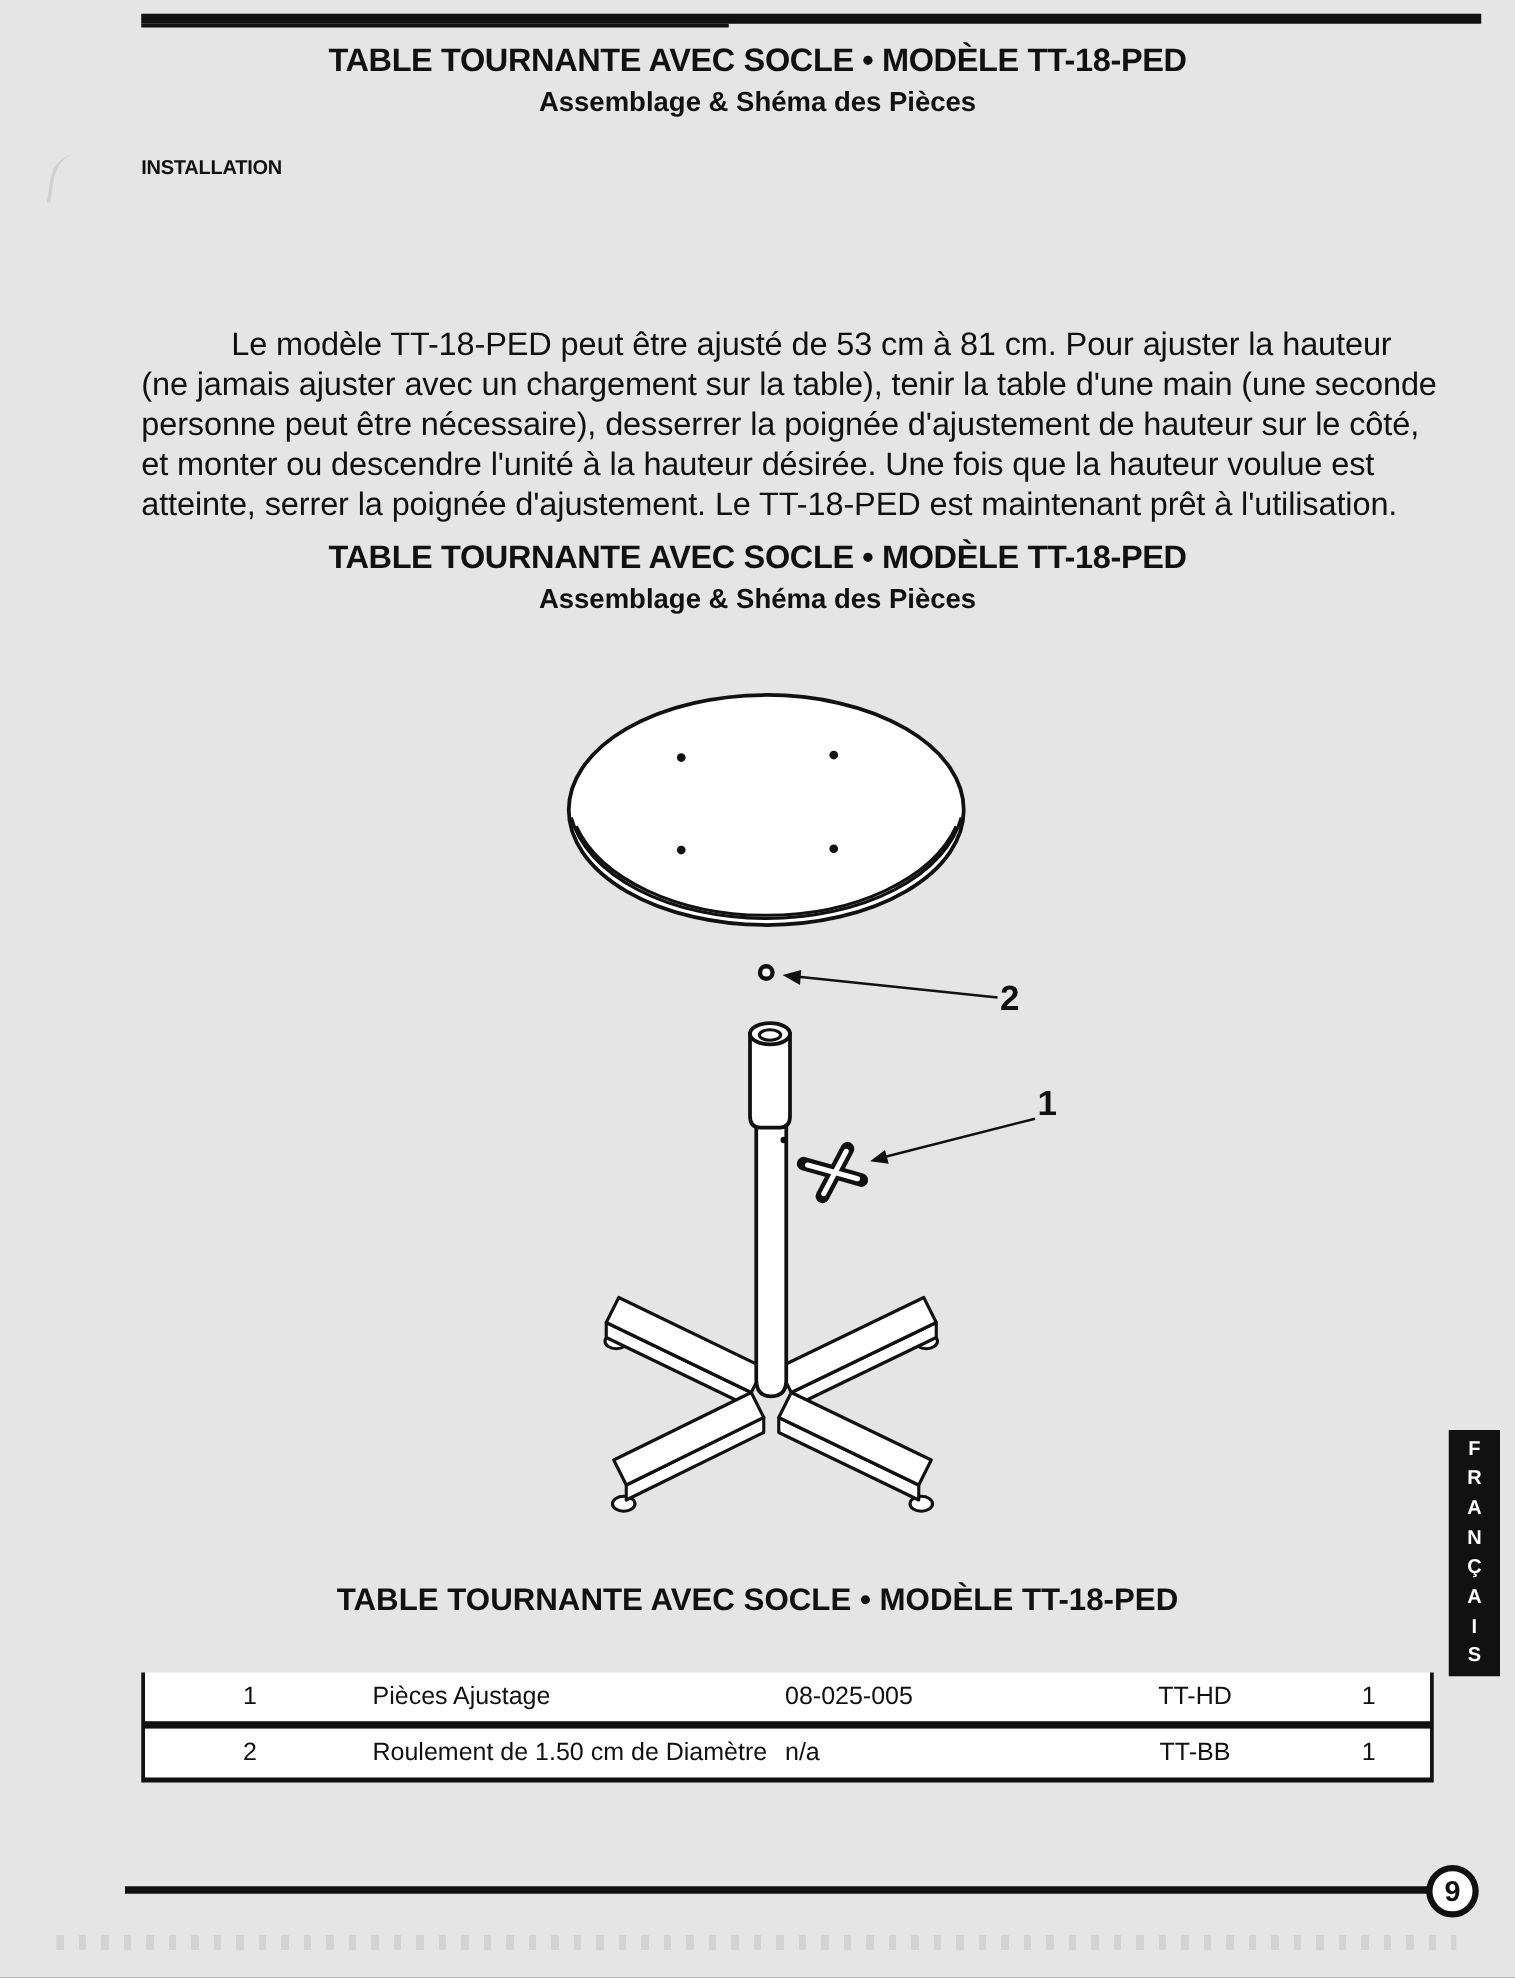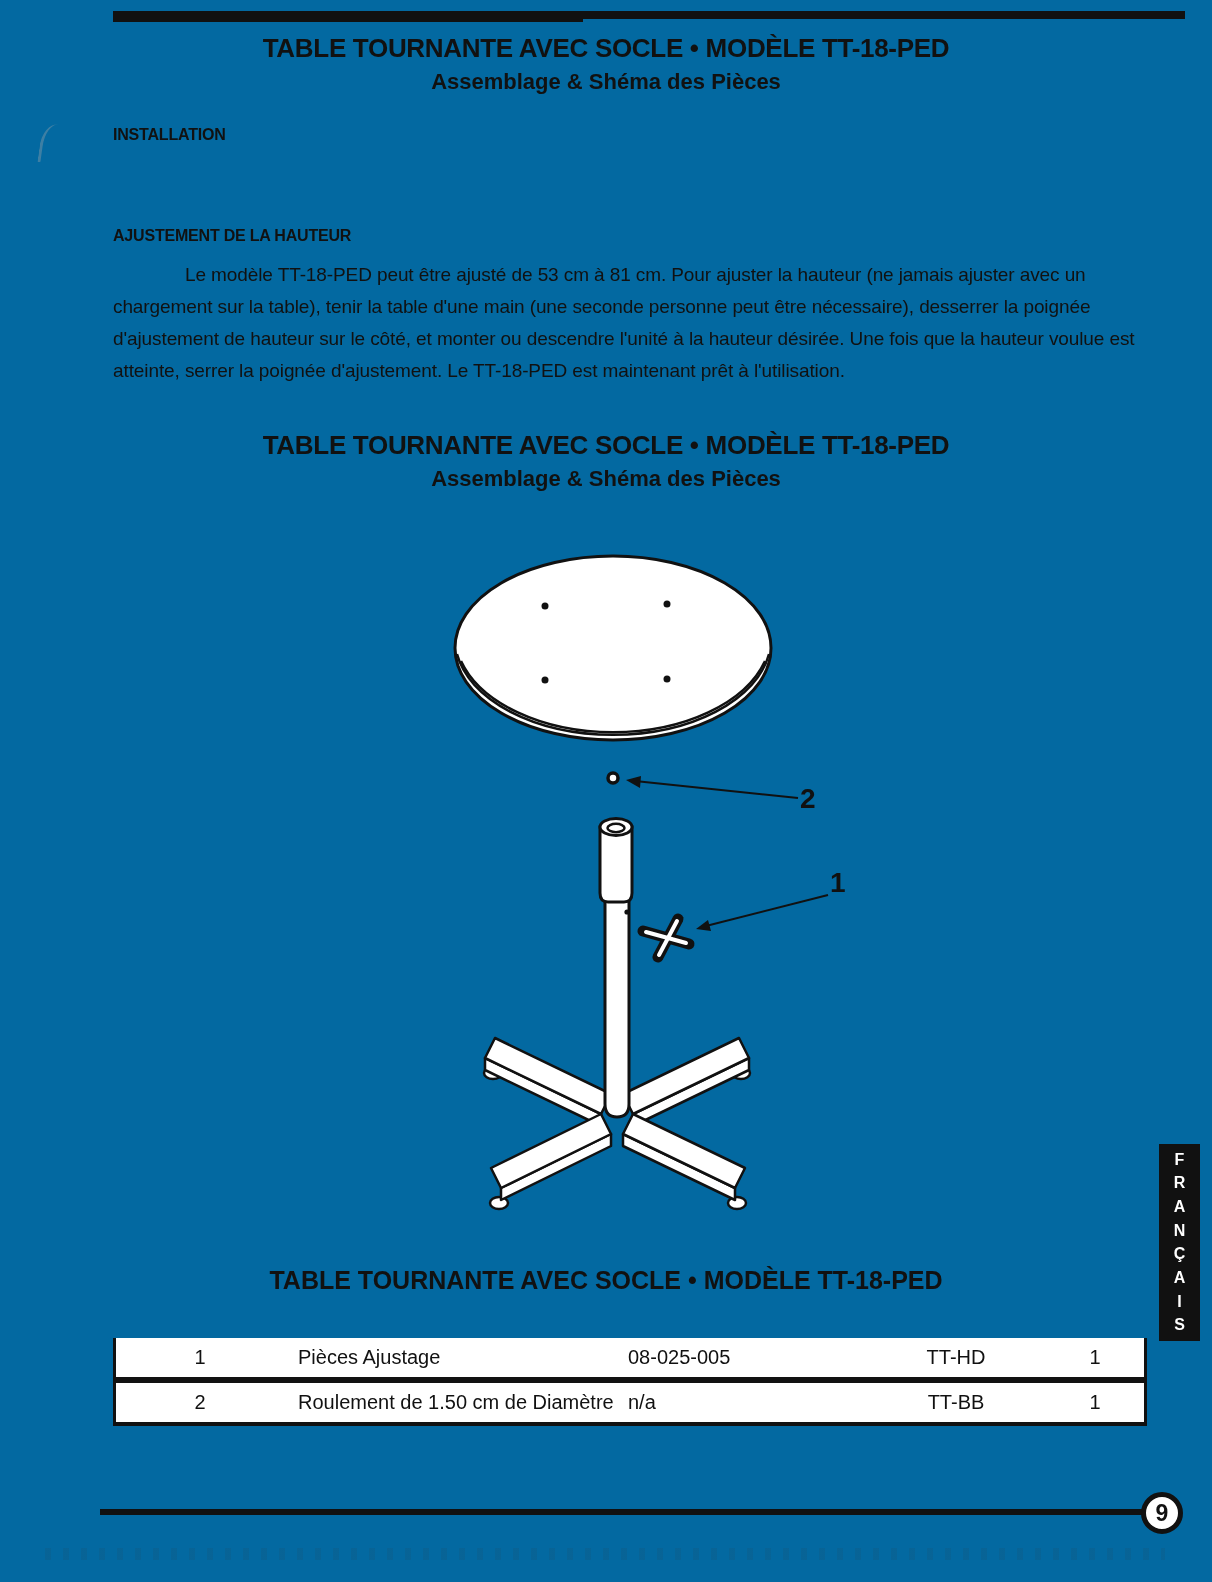--- a/index.html
+++ b/index.html
@@ -1,36 +1,36 @@
 <!DOCTYPE html>
 <html><head>
 <meta charset="utf-8">
 <style>
   * { margin:0; padding:0; box-sizing:border-box; }
   html,body { background:#888; }
   #page {
     position:relative; width:1212px; height:1582px;
-    background:#0369a1; overflow:hidden;
+    background:#e5e5e5; overflow:hidden;
     font-family:"Liberation Sans", sans-serif; color:#111;
   }
   .abs { position:absolute; }
 
   
   .rule-top    { left:113px; top:11px;  width:1072px; height:8px; background:#111; }
   .rule-top2   { left:113px; top:19px;  width:470px;  height:3px; background:#111; }
   .rule-bottom { left:100px; top:1509px; width:1044px; height:6px; background:#111; }
 
   
   .center-wrap { left:0; width:1212px; text-align:center; }
   .t-big   { font-size:26px; font-weight:bold; letter-spacing:-0.3px; }
   .t-sub   { font-size:22px; font-weight:bold; margin-top:5px; }
 
   .h1 { font-size:16px; font-weight:bold; letter-spacing:-0.2px; }
   .body-bold { font-size:19.5px; font-weight:bold; line-height:32px; letter-spacing:-0.1px; }
-  .body-reg  { font-size:19px; font-weight:normal; line-height:32px; text-indent:72px; letter-spacing:-0.1px; }
+  .body-reg  { font-size:26px; font-weight:normal; line-height:32px; text-indent:72px; letter-spacing:-0.1px; }
 
   
   #parts-table { left:113px; top:1338px; width:1034px; border-left:3px solid #111; border-right:3px solid #111; }
   .thead {
     display:grid; grid-template-columns:168px 330px 252px 180px 98px;
     background:#111; color:#fff; height:29px; align-items:center;
     font-size:19px; font-weight:bold;
   }
   .trow {
     display:grid; grid-template-columns:168px 330px 252px 180px 98px;
@@ -77,21 +77,20 @@
   <div class="abs rule-top2"></div>
   <div class="abs artifact-brace"></div>
 
   <div class="abs center-wrap" style="top:33px;">
     <div class="t-big">TABLE TOURNANTE AVEC SOCLE •  MODÈLE TT-18-PED</div>
     <div class="t-sub">Assemblage &amp; Shéma des Pièces</div>
   </div>
 
   <div class="abs h1" style="left:113px; top:126px;">INSTALLATION</div>
 
-  <div class="abs h1" style="left:113px; top:227px;">AJUSTEMENT DE LA HAUTEUR</div>
   <div class="abs body-reg" style="left:113px; top:259px; width:1040px;">Le modèle TT-18-PED peut être ajusté de 53 cm à 81 cm. Pour ajuster la hauteur (ne jamais ajuster avec un chargement sur la table), tenir la table d'une main (une seconde personne peut être nécessaire), desserrer la poignée d'ajustement de hauteur sur le côté, et monter ou descendre l'unité à la hauteur désirée. Une fois que la hauteur voulue est atteinte, serrer la poignée d'ajustement. Le TT-18-PED est maintenant prêt à l'utilisation.</div>
 
   <div class="abs center-wrap" style="top:430px;">
     <div class="t-big">TABLE TOURNANTE AVEC SOCLE •  MODÈLE  TT-18-PED</div>
     <div class="t-sub">Assemblage &amp; Shéma des Pièces</div>
   </div>
 
   <svg class="abs" style="left:400px; top:540px;" width="480" height="700" viewBox="0 0 480 700">
 
     <g>

